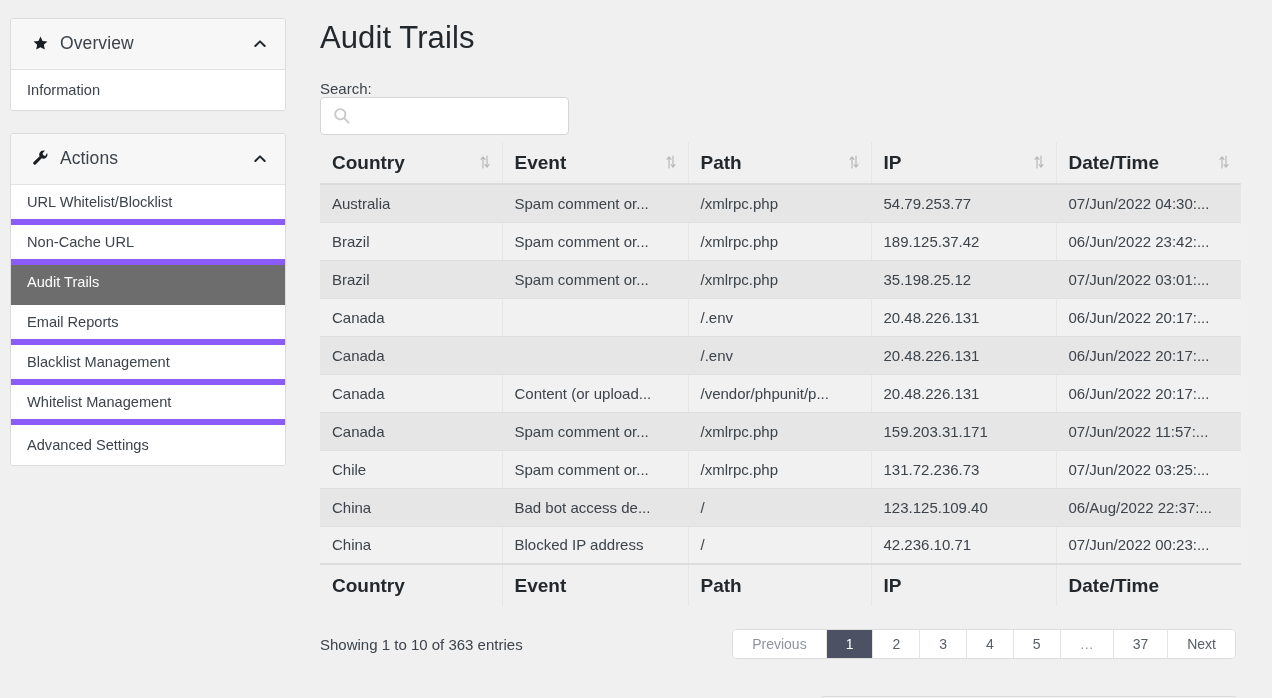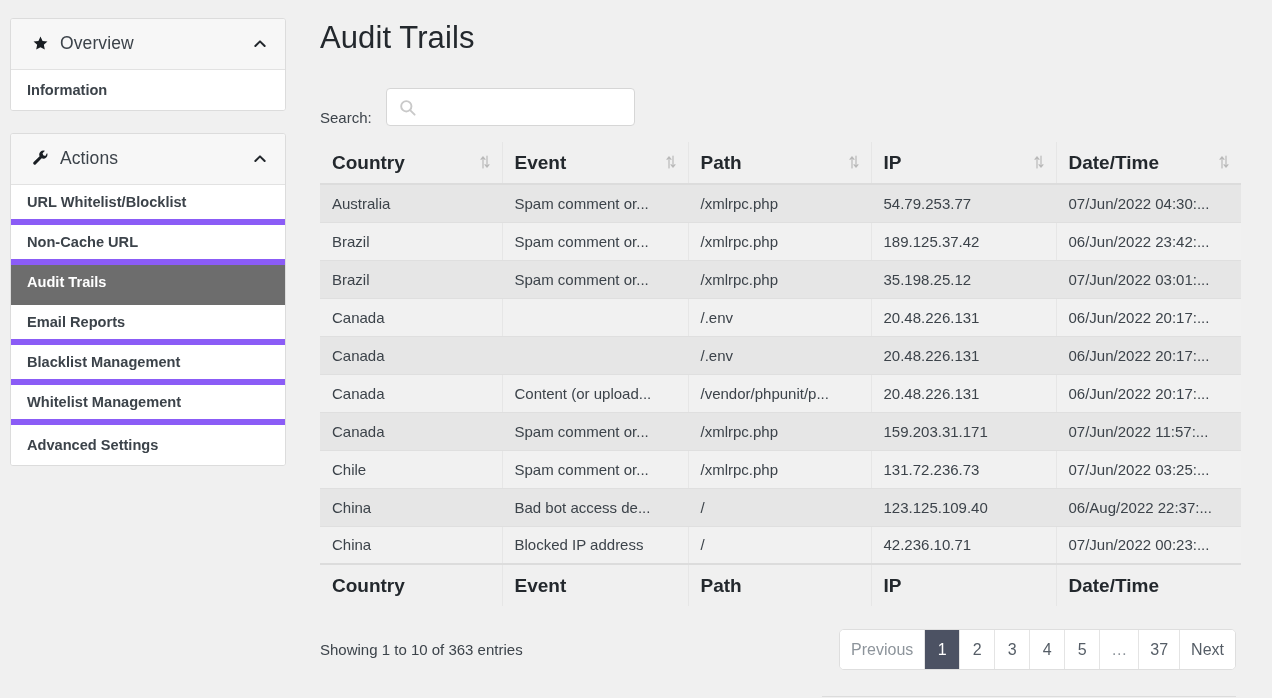--- a/index.html
+++ b/index.html
@@ -47,21 +47,21 @@
     color: #3c434a;
     font-weight: 400;
     flex: 1;
     letter-spacing: .1px;
   }
   .chev {
     width: 18px; height: 18px;
     display: inline-flex; align-items: center; justify-content: center;
     color: #23282d;
   }
-  .panel-list { list-style: none; margin: 0; padding: 0; font-weight: bold; }
+  .panel-list { list-style: none; margin: 0; padding: 0; }
   .panel-list li {
     height: 40px;
     display: flex;
     align-items: center;
     padding: 0 16px 0 16px;
     font-size: 14.6px;
     color: #3c434a;
     border-bottom: 6px solid #8b5cf6;
     cursor: pointer;
     background: #fff;
@@ -110,21 +110,21 @@
     font-size: 14px;
     color: #3c434a;
     cursor: pointer;
   }
   .sel-wrap .updown {
     position: absolute; right: 8px; top: 50%;
     transform: translateY(-50%);
     display: flex; flex-direction: column; line-height: 0;
     color: #23282d;
   }
-  .search-box { display: flex; align-items: flex-end; }
+  .search-box { display: flex; align-items: flex-start; flex-direction: column; }
   .search-box .slabel { font-size: 15px; color: #3c434a; margin-right: 14px; }
   .search-field {
     position: relative;
     width: 249px; height: 38px;
     background: #fff;
     border: 1px solid #d6d6d6;
     border-radius: 4px;
     display: flex; align-items: center;
     padding-left: 11px;
     cursor: text;
@@ -188,24 +188,24 @@
   .dt-info { font-size: 15px; color: #3c434a; }
   .pager {
     display: flex;
     border: 1px solid #dedede;
     border-radius: 5px;
     overflow: hidden;
     background: #fff;
   }
   .pager .pg {
     min-width: 35px;
-    height: 39px;
-    padding: 0 11px;
+    height: 28px;
+    padding: 0 19px;
     display: flex; align-items: center; justify-content: center;
-    font-size: 16px;
+    font-size: 14px;
     color: #555d66;
     border-right: 1px solid #e4e4e4;
     background: #fff;
     cursor: pointer;
   }
   .pager .pg:last-child { border-right: none; }
   .pager .pg.current { background: #4c5263; color: #fff; }
   .pager .pg.disabled { color: #8d949b; }
   .pager .pg.ellipsis { color: #8d949b; cursor: default; }
 

